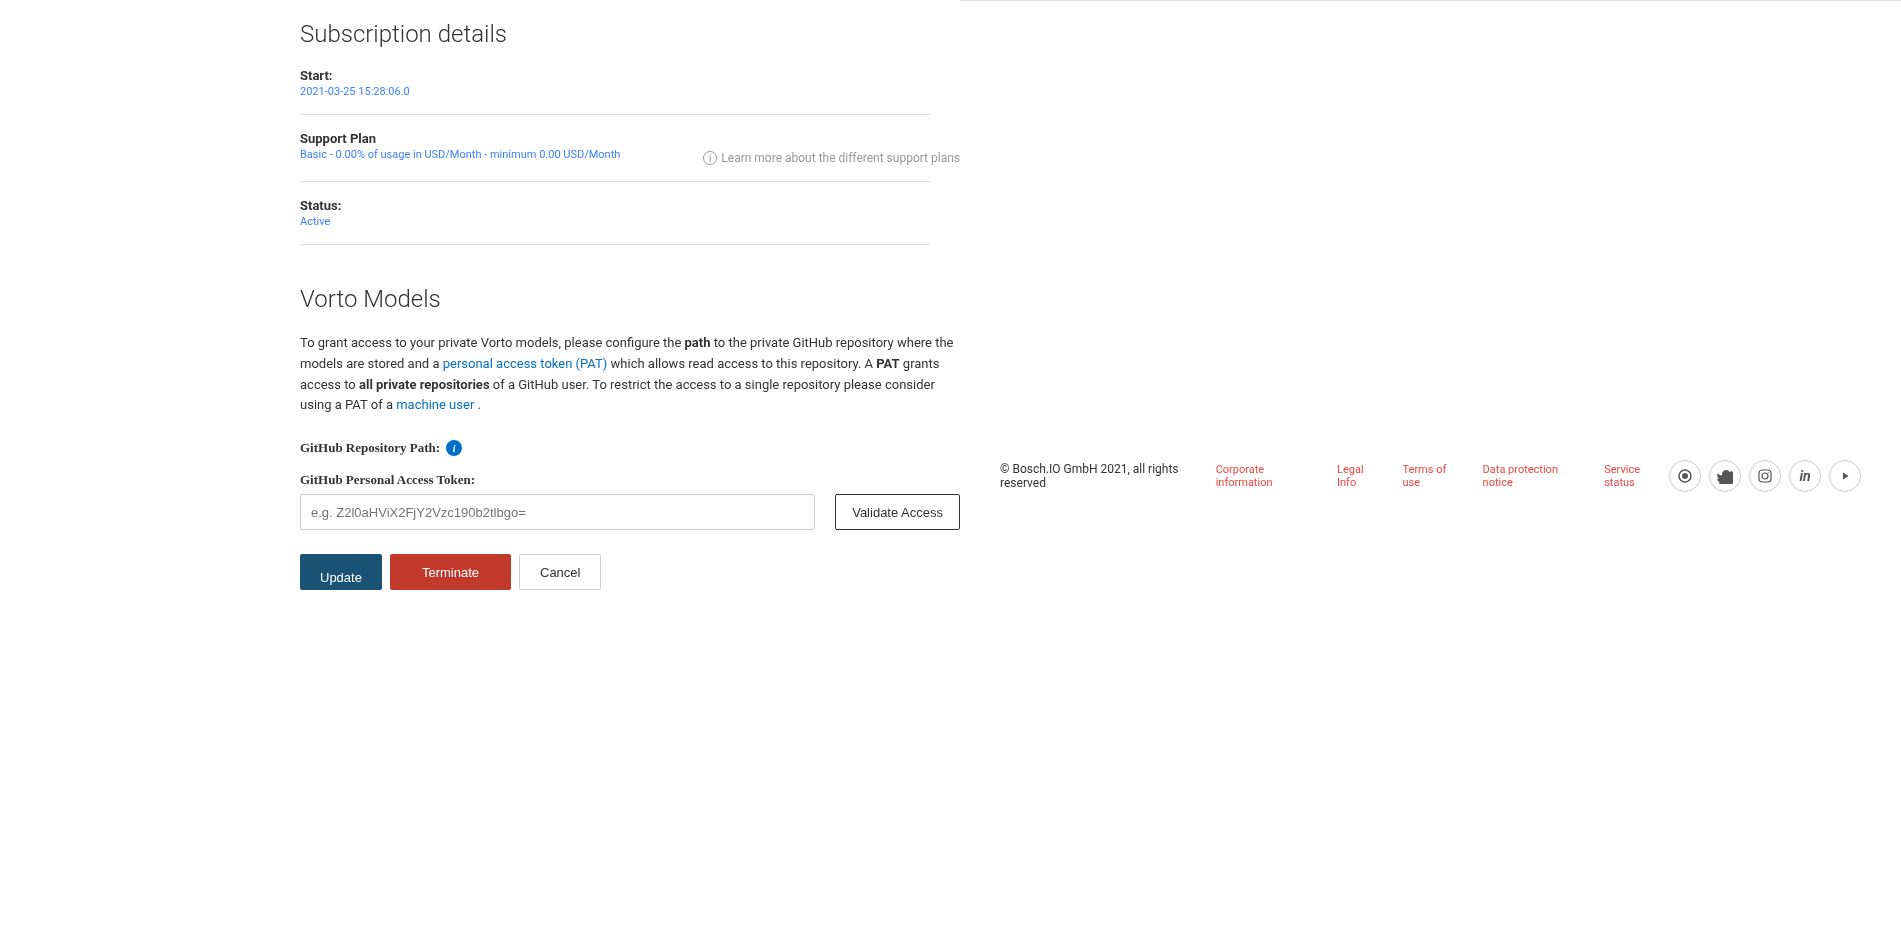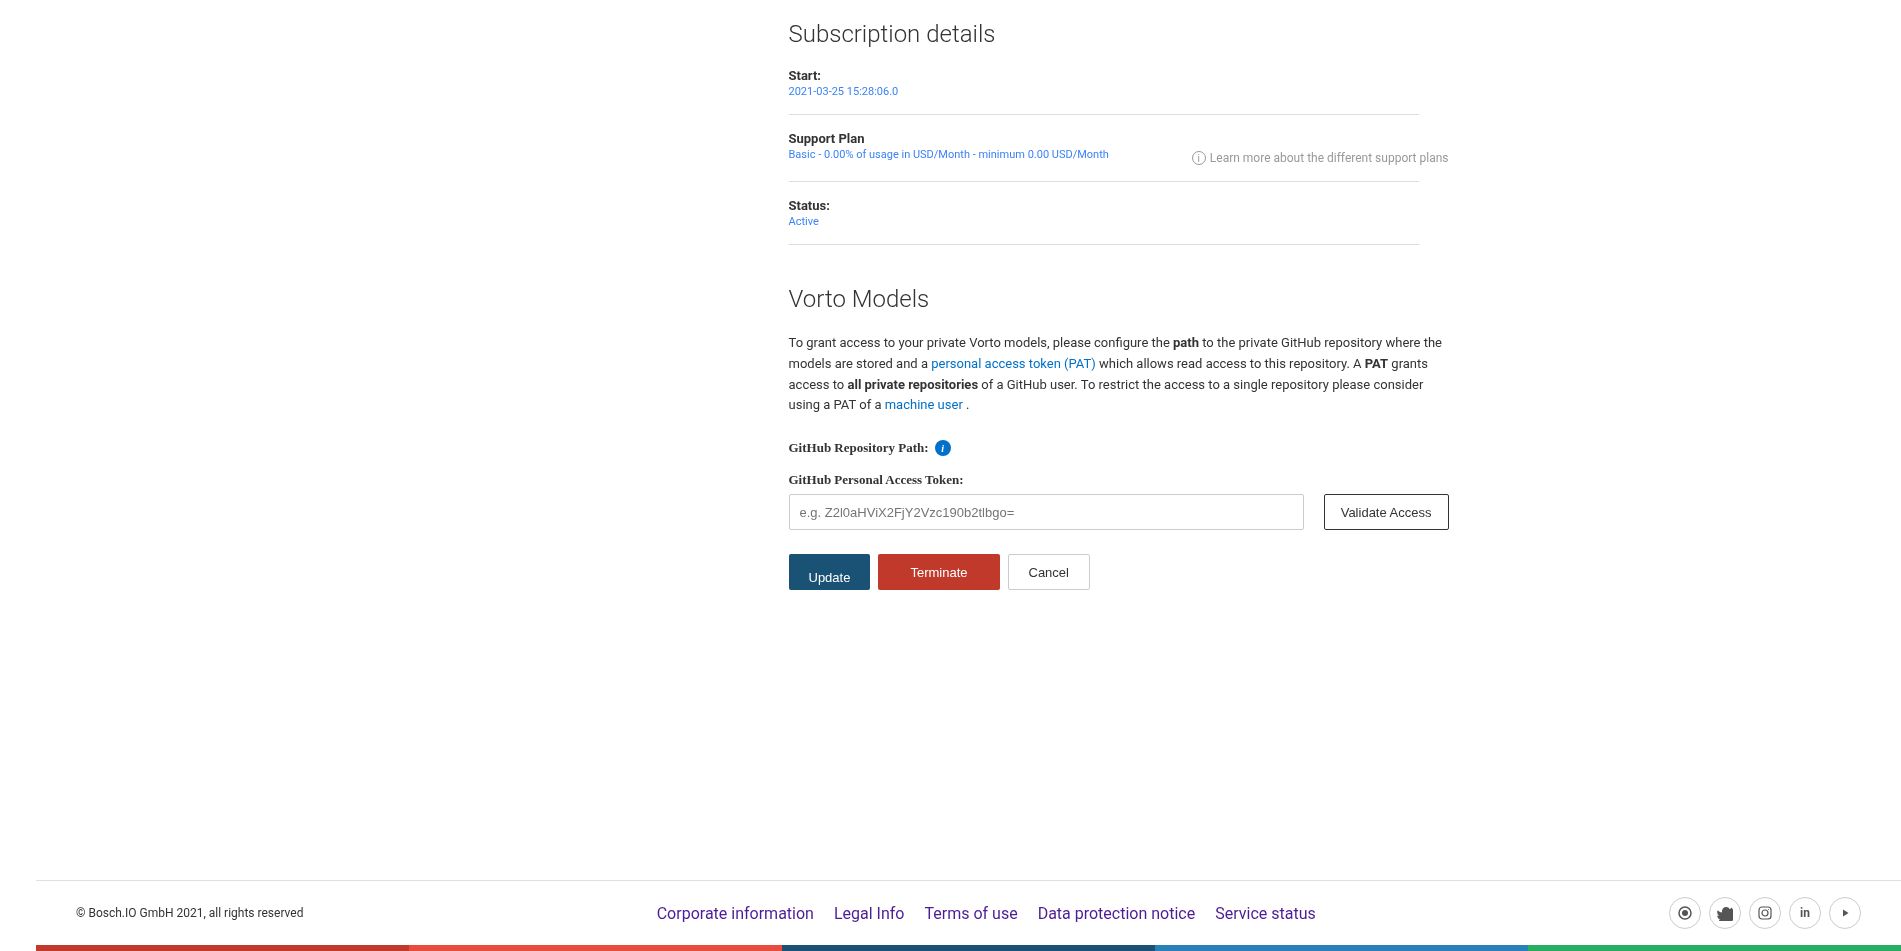--- a/index.html
+++ b/index.html
@@ -225,22 +225,22 @@
       color: #333;
     }
 
     .footer-links {
       display: flex;
       gap: 20px;
       align-items: center;
     }
 
     .footer-links a {
-      font-size: 16px;
-      color: #4c1d95;
+      font-size: 11px;
+      color: #ef4444;
       text-decoration: none;
     }
 
     .footer-social {
       display: flex;
       gap: 8px;
       align-items: center;
     }
 
     .social-icon {
@@ -257,23 +257,22 @@
       text-decoration: none;
     }
 
     .footer-bottom-bar {
       height: 6px;
       background: linear-gradient(to right, #c0392b 0%, #c0392b 20%, #e74c3c 20%, #e74c3c 40%, #1a5276 40%, #1a5276 60%, #2980b9 60%, #2980b9 80%, #27ae60 80%, #27ae60 100%);
     }
 
     .page-wrapper {
       display: flex;
-      flex-direction: column;
+      flex-direction: row;
       min-height: 951px;
-      margin-left: 36px;
     }
   </style>
 </head>
 <body>
 
 <div class="page-wrapper">
   <div class="main-content">
 
     <div>
       <h1 class="section-title">Subscription details</h1>
@@ -362,21 +361,21 @@
         </svg>
       </a>
       <a href="#" class="social-icon" title="Instagram">
         <svg width="16" height="16" viewBox="0 0 16 16" fill="none" stroke="#555" stroke-width="1.2">
           <rect x="2" y="2" width="12" height="12" rx="3"></rect>
           <circle cx="8" cy="8" r="3"></circle>
           <circle cx="11.5" cy="4.5" r="0.5" fill="#555" stroke="none"></circle>
         </svg>
       </a>
       <a href="#" class="social-icon" title="LinkedIn">
-        <span style="font-size:12px; font-weight:bold; color:#555;">in</span>
+        <span style="font-size:14px; font-weight:bold; color:#555;font-style:italic;">in</span>
       </a>
       <a href="#" class="social-icon" title="YouTube">
         <svg width="16" height="16" viewBox="0 0 16 16" fill="#555">
           <polygon points="6,4.5 6,11.5 11.5,8"></polygon>
         </svg>
       </a>
     </div>
   </footer>
 
   <div class="footer-bottom-bar"></div>

